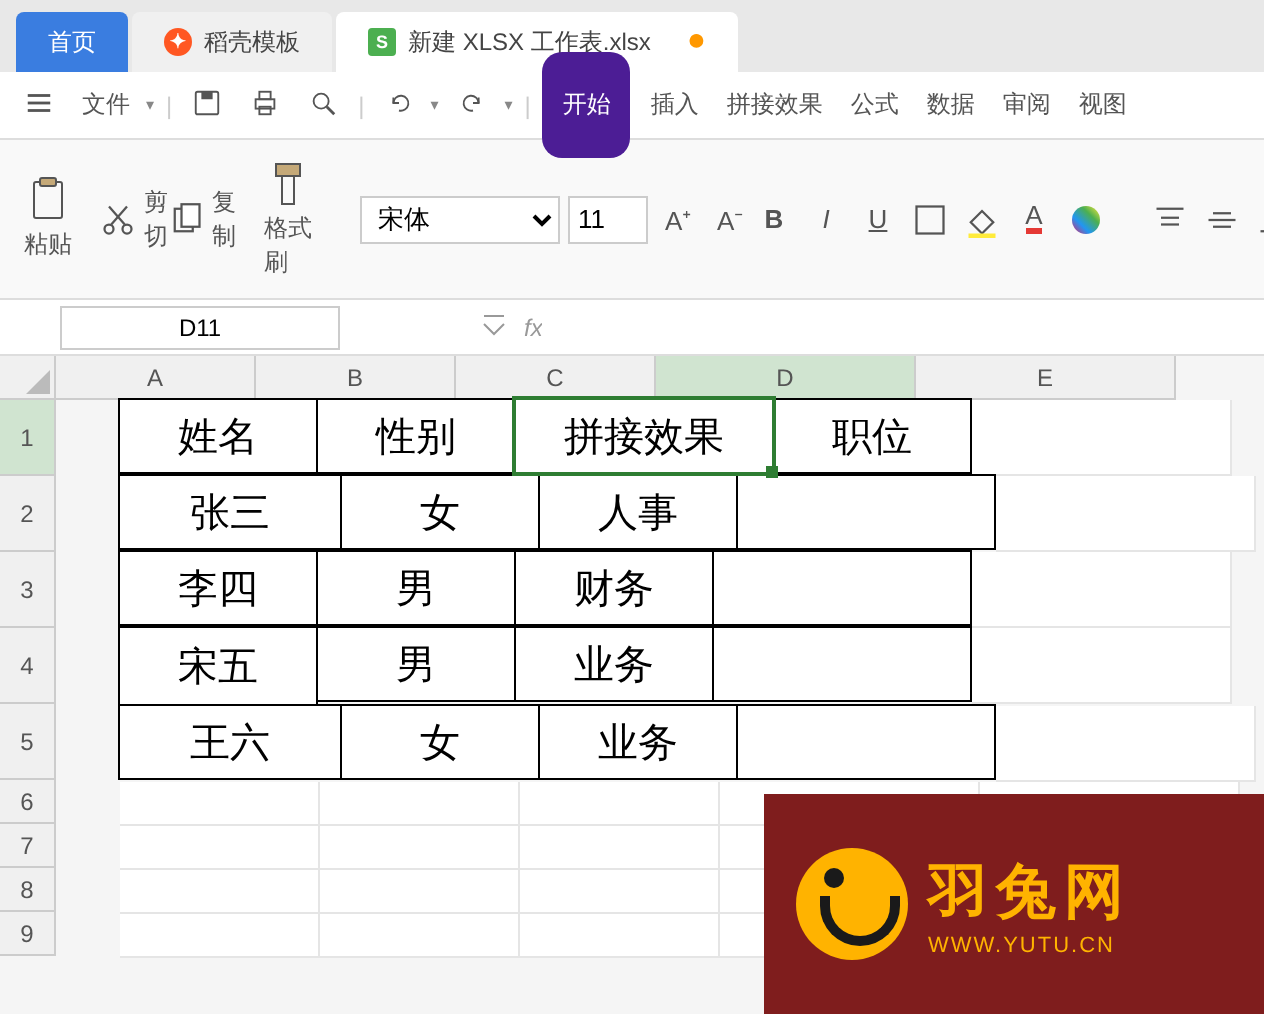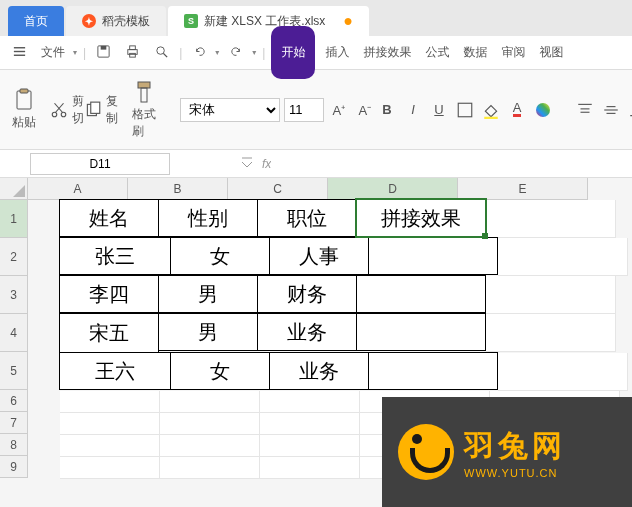--- a/index.html
+++ b/index.html
@@ -50,21 +50,21 @@
 .rowhdrs { position: absolute; left: 0; top: 22px; width: 28px; }
 .rowhdr { background: #f0f0f0; border-right: 1px solid #ccc; border-bottom: 1px solid #ccc; display: flex; align-items: center; justify-content: center; font-size: 12px; color: #555; cursor: pointer; }
 .rowhdr.sel { background: #d0e4d0; }
 .cells { position: absolute; left: 28px; top: 22px; margin-left: 32px; }
 .crow { display: flex; }
 .cell { border-right: 1px solid #e5e5e5; border-bottom: 1px solid #e5e5e5; display: flex; align-items: center; justify-content: center; font-size: 20px; font-family: "SimSun","宋体",serif; position: relative; background: #fff; }
 .cell.bdr { border: 1.5px solid #000; margin: -1px 0 0 -1px; }
 .cell.active { outline: 2px solid #2e7d32; outline-offset: -1px; z-index: 2; }
 .cell.active::after { content: ""; position: absolute; right: -3px; bottom: -3px; width: 6px; height: 6px; background: #2e7d32; }
 
-.watermark { position: absolute; right: 0; bottom: 0; width: 250px; height: 110px; background: #404040; display: flex; align-items: center; padding-left: 16px; }
+.watermark { position: absolute; right: 0; bottom: 0; width: 250px; height: 110px; background: #7f1d1d; display: flex; align-items: center; padding-left: 16px; }
 .watermark .logo { width: 56px; height: 56px; background: #ffb300; border-radius: 50%; position: relative; margin-right: 10px; }
 .watermark .logo::before { content: ""; position: absolute; left: 14px; top: 10px; width: 10px; height: 10px; background: #1a1a1a; border-radius: 50%; }
 .watermark .logo::after { content: ""; position: absolute; left: 12px; top: 24px; width: 30px; height: 20px; border: 5px solid #1a1a1a; border-top: none; border-radius: 0 0 30px 30px; }
 .watermark .txt { display: flex; flex-direction: column; }
 .watermark .name { color: #ffb300; font-size: 30px; font-weight: bold; letter-spacing: 4px; }
 .watermark .url { color: #ffb300; font-size: 11px; letter-spacing: 1px; }
 </style>
 </head>
 <body>
 
@@ -297,22 +297,22 @@
       <div class="rowhdr" style="height: 38px;">5</div>
       <div class="rowhdr" style="height: 22px;">6</div>
       <div class="rowhdr" style="height: 22px;">7</div>
       <div class="rowhdr" style="height: 22px;">8</div>
       <div class="rowhdr" style="height: 22px;">9</div>
     </div>
   <div class="cells" id="cells">
       <div class="crow">
         <div class="cell bdr" style="width: 100px; height: 38px;">姓名</div>
         <div class="cell bdr" style="width: 100px; height: 38px;">性别</div>
+        <div class="cell bdr active" style="width: 130px; height: 38px;">拼接效果</div>
         <div class="cell bdr" style="width: 100px; height: 38px;">职位</div>
-        <div class="cell bdr active" style="width: 130px; height: 38px;">拼接效果</div>
         <div class="cell" style="width: 130px; height: 38px;"></div>
       </div>
       <div class="crow">
         <div class="cell bdr" style="width: 112px; height: 38px;">张三</div>
         <div class="cell bdr" style="width: 100px; height: 38px;">女</div>
         <div class="cell bdr" style="width: 100px; height: 38px;">人事</div>
         <div class="cell bdr" style="width: 130px; height: 38px;"></div>
         <div class="cell" style="width: 130px; height: 38px;"></div>
       </div>
       <div class="crow">

